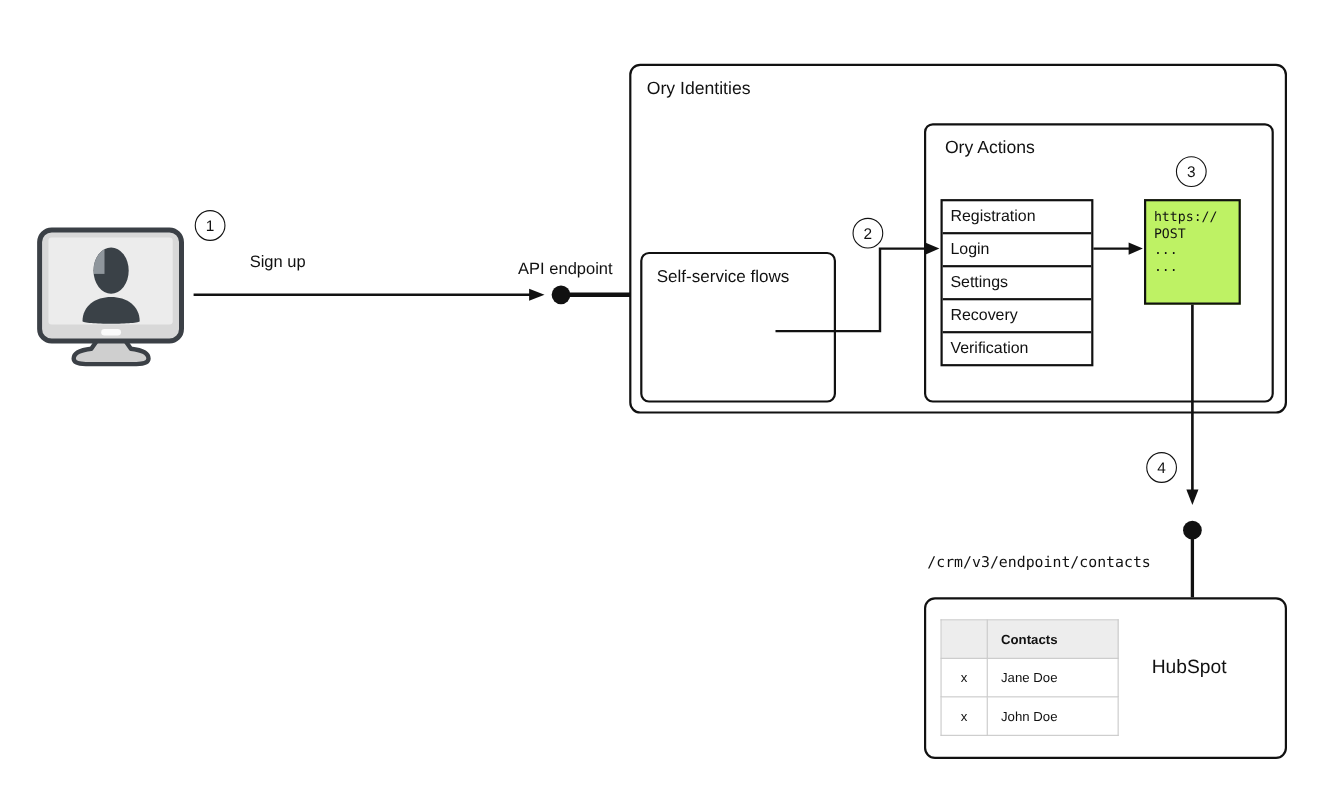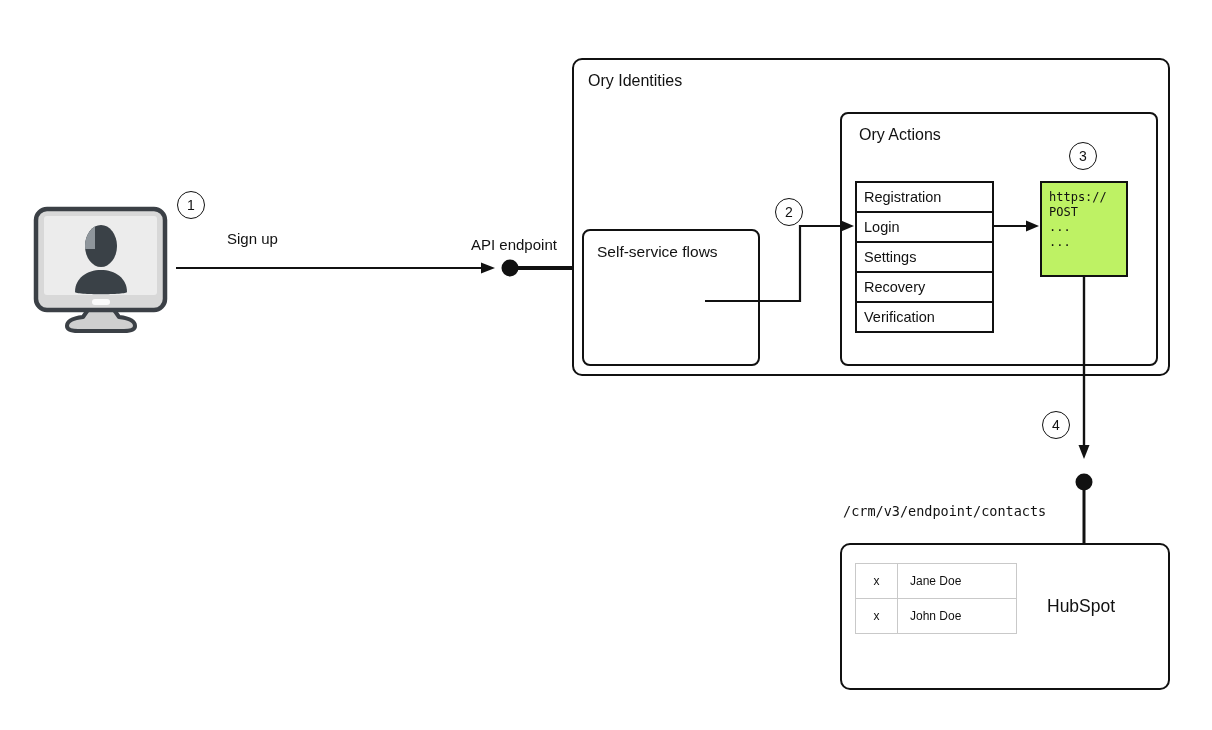--- a/index.html
+++ b/index.html
@@ -180,20 +180,24 @@
     <div>POST</div>
     <div>...</div>
     <div>...</div>
   </div>
 
   <div class="box hubspot-box"></div>
   <div class="hubspot-title">HubSpot</div>
 
   <table class="contacts-table">
     <tbody>
+        <tr class="header">
+      <td class="col-mark"></td>
+      <td class="col-name">Contacts</td>
+    </tr>
     <tr>
       <td class="col-mark">x</td>
       <td class="col-name">Jane Doe</td>
     </tr>
     <tr>
       <td class="col-mark">x</td>
       <td class="col-name">John Doe</td>
     </tr>
   </tbody>
     </table>

